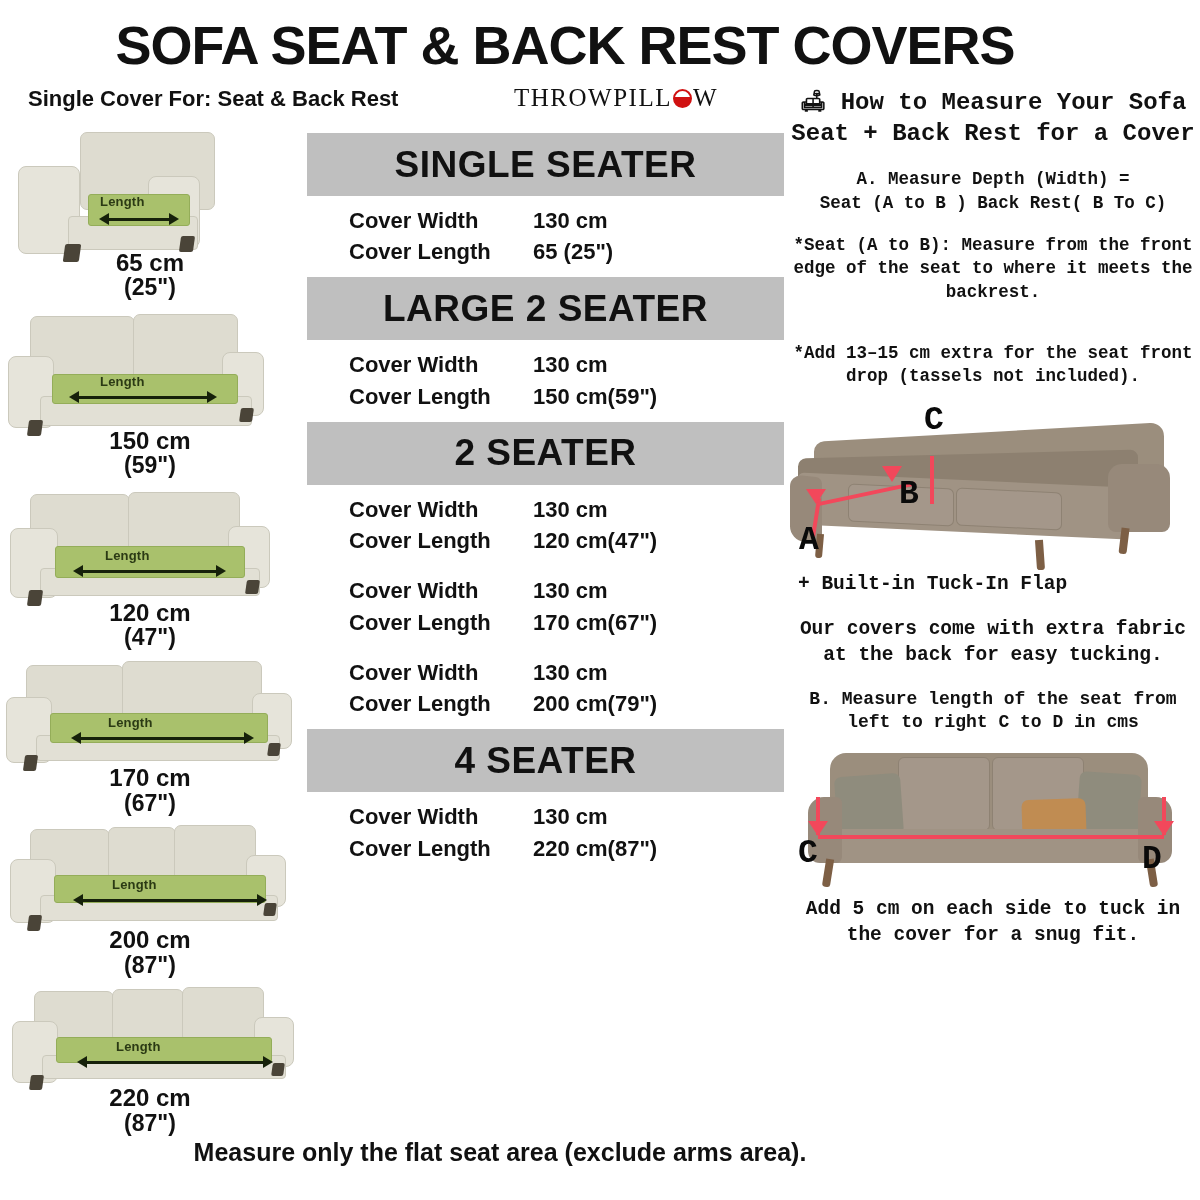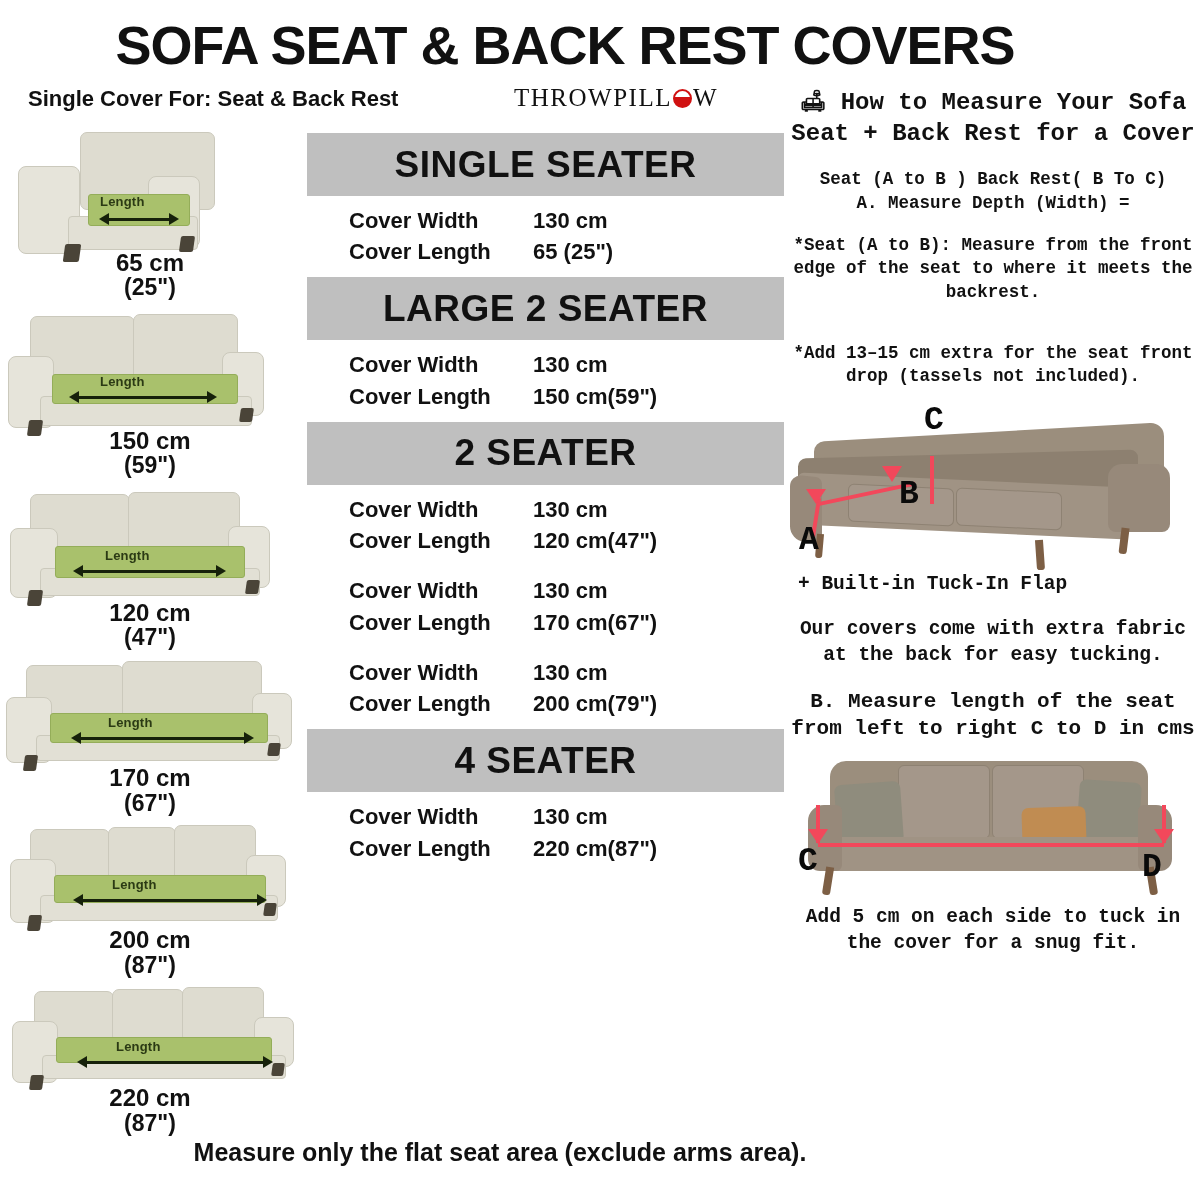--- a/index.html
+++ b/index.html
@@ -363,22 +363,22 @@
   <div class="right-col">
 
     <div class="rt-title">
       <span class="couch-emoji">🛋</span>
       <span>How to Measure Your Sofa Seat + Back Rest for a Cover</span>
     </div>
 
     <div class="gap-18"></div>
 
     <div class="rt-note">
+      <div>A. Measure Depth (Width) =</div>
       <div>Seat (A to B ) Back Rest( B To C)</div>
-      <div>A. Measure Depth (Width) =</div>
     </div>
 
     <div class="gap-18"></div>
     <div class="rt-note">*Seat (A to B): Measure from the front edge of the seat to where it meets the backrest.</div>
     <div class="gap-18"></div>
     <div class="gap-18"></div>
     <div class="rt-note">*Add 13–15 cm extra for the seat front drop (tassels not included).</div>
 
     <div class="photo-wrap" style="height:182px; margin-top:6px;">
       <div class="brown-sofa" style="left:4px; top:30px; width:406px; height:140px;">
@@ -403,21 +403,21 @@
       <div class="abc-label" style="left:113px; top:82px;">B</div>
       <div class="abc-label" style="left:13px; top:128px;">A</div>
     </div>
 
     <div class="rt-caption" style="text-align:left; padding-left:12px; margin-top:-4px;">+ Built-in Tuck-In Flap</div>
 
     <div class="gap-18"></div>
     <div class="rt-caption">Our covers come with extra fabric at the back for easy tucking.</div>
 
     <div class="gap-18"></div>
-    <div class="rt-caption" style="font-size:21px;">B. Measure length of the seat from left to right C to D in cms</div>
+    <div class="rt-caption" style="font-size:18px;">B. Measure length of the seat from left to right C to D in cms</div>
 
     <div class="photo-wrap" style="height:148px; margin-top:14px;">
       <div class="brown-sofa" style="left:14px; top:4px; width:386px; height:136px;">
         <div class="bs-back" style="left:30px; top:0px; width:318px; height:78px; border-radius:16px 16px 4px 4px;"></div>
         <div class="bs-cush" style="left:98px; top:4px; width:92px; height:74px;"></div>
         <div class="bs-cush" style="left:192px; top:4px; width:92px; height:74px;"></div>
         <div class="bs-pillow" style="left:36px; top:22px; width:66px; height:62px; background:#8f8c7d; transform: rotate(-4deg);"></div>
         <div class="bs-pillow" style="left:278px; top:20px; width:62px; height:60px; background:#8f8c7d; transform: rotate(4deg);"></div>
         <div class="bs-pillow" style="left:222px; top:46px; width:64px; height:40px; background:#c08c52; transform: rotate(-2deg);"></div>
         <div class="bs-seat" style="left:22px; top:76px; width:336px; height:34px;"></div>

